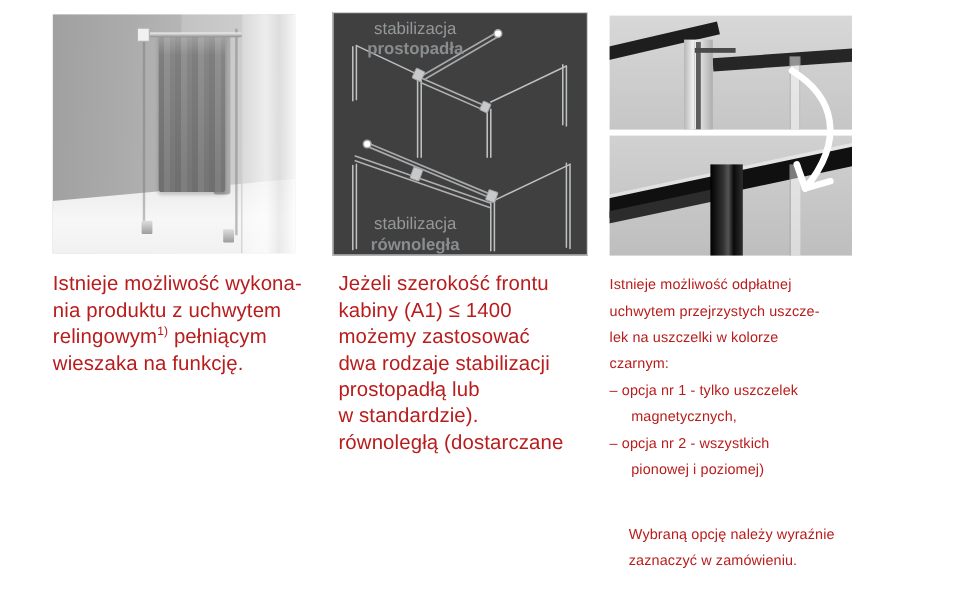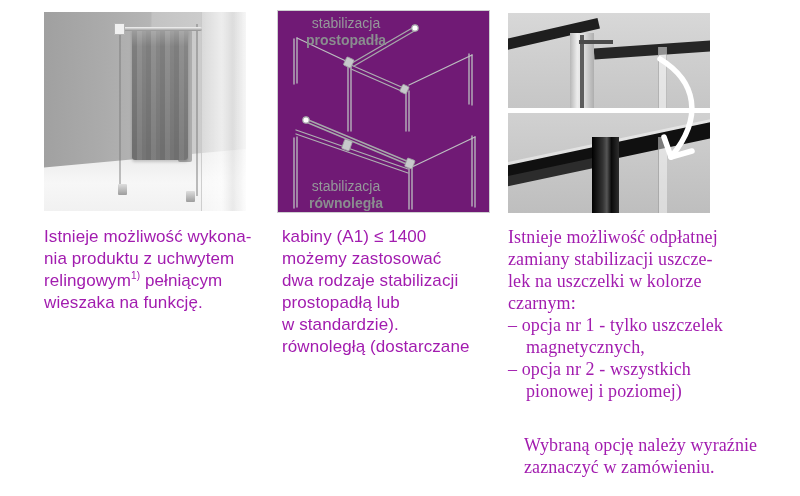--- a/index.html
+++ b/index.html
@@ -1,23 +1,23 @@
 <!DOCTYPE html>
 <html><head>
 <meta charset="utf-8">
 <style>
   html,body{margin:0;padding:0;background:#fff;}
   .page{position:relative;width:800px;height:496px;background:#ffffff;overflow:hidden;
         font-family:"Liberation Sans","DejaVu Sans",sans-serif;}
 
   
-  .txt{position:absolute;color:#a21caf;font-size:17px;line-height:22px;letter-spacing:.1px;}
+  .txt{position:absolute;color:#b91c1c;font-size:17px;line-height:22px;letter-spacing:.1px;}
   .txt .ln{white-space:nowrap;height:22px;}
   .txt sup{font-size:10px;line-height:0;vertical-align:super;}
-  .txt3{font-size:18px;font-family:Liberation Serif, serif;}
+  .txt3{font-size:12px;}
   .ind{padding-left:18px;}
 
   
   .photo1{position:absolute;left:44px;top:12px;width:202px;height:199px;overflow:hidden;
           background:linear-gradient(92deg,#a0a0a0 0%,#ababab 30%,#b5b5b5 51%,#c3c3c3 52%,#cdcdcd 78%,#d5d5d5 100%);}
   .p1-floor{position:absolute;left:0;right:0;bottom:0;height:62px;
             background:linear-gradient(180deg,#e9e9e9,#f7f7f7 55%,#f1f1f1);
             clip-path:polygon(0 30%,100% 0,100% 100%,0 100%);}
   .p1-right-panel{position:absolute;right:0;top:0;width:44px;height:100%;
             background:linear-gradient(90deg,rgba(255,255,255,.25),rgba(255,255,255,.62) 45%,rgba(228,228,228,.6) 70%,rgba(255,255,255,.8));
@@ -33,21 +33,21 @@
             background:
               linear-gradient(180deg,rgba(255,255,255,.28),rgba(0,0,0,0) 14%,rgba(0,0,0,.12) 92%),
               repeating-linear-gradient(90deg,#7e7e7e 0 5px,#909090 5px 10px,#858585 10px 14px);
             box-shadow:0 2px 3px rgba(0,0,0,.18);}
   .p1-foot-a{position:absolute;left:74px;top:172px;width:9px;height:11px;
              background:linear-gradient(180deg,#dedede,#9d9d9d);border-radius:1px;}
   .p1-foot-b{position:absolute;left:142px;top:179px;width:9px;height:11px;
              background:linear-gradient(180deg,#dedede,#9d9d9d);border-radius:1px;}
 
   
-  .fig2{position:absolute;left:277px;top:10px;width:213px;height:203px;background:#701a75;
+  .fig2{position:absolute;left:277px;top:10px;width:213px;height:203px;background:#404040;
         border:1px solid #cdcfd0;box-sizing:border-box;}
   .fig2 svg{position:absolute;left:0;top:0;}
   .fig2-label{position:absolute;left:8px;width:120px;text-align:center;color:#95989a;
               font-size:14px;line-height:17px;}
   .fig2-label b{color:#8a8d8f;}
   .fig2-label.top{top:4px;}
   .fig2-label.bottom{top:167px;}
 
   
   .photos3{position:absolute;left:508px;top:13px;width:202px;height:200px;}
@@ -139,20 +139,21 @@
       <div>stabilizacja</div>
       <b>prostopadła</b>
     </div>
     <div class="fig2-label bottom">
       <div>stabilizacja</div>
       <b>równoległa</b>
     </div>
   </div>
 
   <div class="txt" style="left:282px;top:226px;">
+    <div class="ln">Jeżeli szerokość frontu</div>
     <div class="ln">kabiny (A1) ≤ 1400</div>
     <div class="ln">możemy zastosować</div>
     <div class="ln">dwa rodzaje stabilizacji</div>
     <div class="ln">prostopadłą lub</div>
     <div class="ln">w standardzie).</div>
     <div class="ln">równoległą (dostarczane</div>
   </div>
 
   <div class="photos3">
     <div class="photoA">
@@ -173,21 +174,21 @@
       <g stroke="#ffffff" stroke-width="5.5" fill="none" stroke-linecap="round">
         <path d="M152,46 C188,68 196,104 163,144"></path>
         <path d="M163,144 L156,124"></path>
         <path d="M163,144 L184,138"></path>
       </g>
     </svg>
   </div>
 
   <div class="txt txt3" style="left:508px;top:226px;">
     <div class="ln">Istnieje możliwość odpłatnej</div>
-    <div class="ln">zamiany stabilizacji uszcze-</div>
+    <div class="ln">uchwytem przejrzystych uszcze-</div>
     <div class="ln">lek na uszczelki w kolorze</div>
     <div class="ln">czarnym:</div>
     <div class="ln">– opcja nr 1 - tylko uszczelek</div>
     <div class="ln ind">magnetycznych,</div>
     <div class="ln">– opcja nr 2 - wszystkich</div>
     <div class="ln ind">pionowej i poziomej)</div>
   </div>
   <div class="txt txt3" style="left:524px;top:434px;">
     <div class="ln">Wybraną opcję należy wyraźnie</div>
     <div class="ln">zaznaczyć w zamówieniu.</div>

